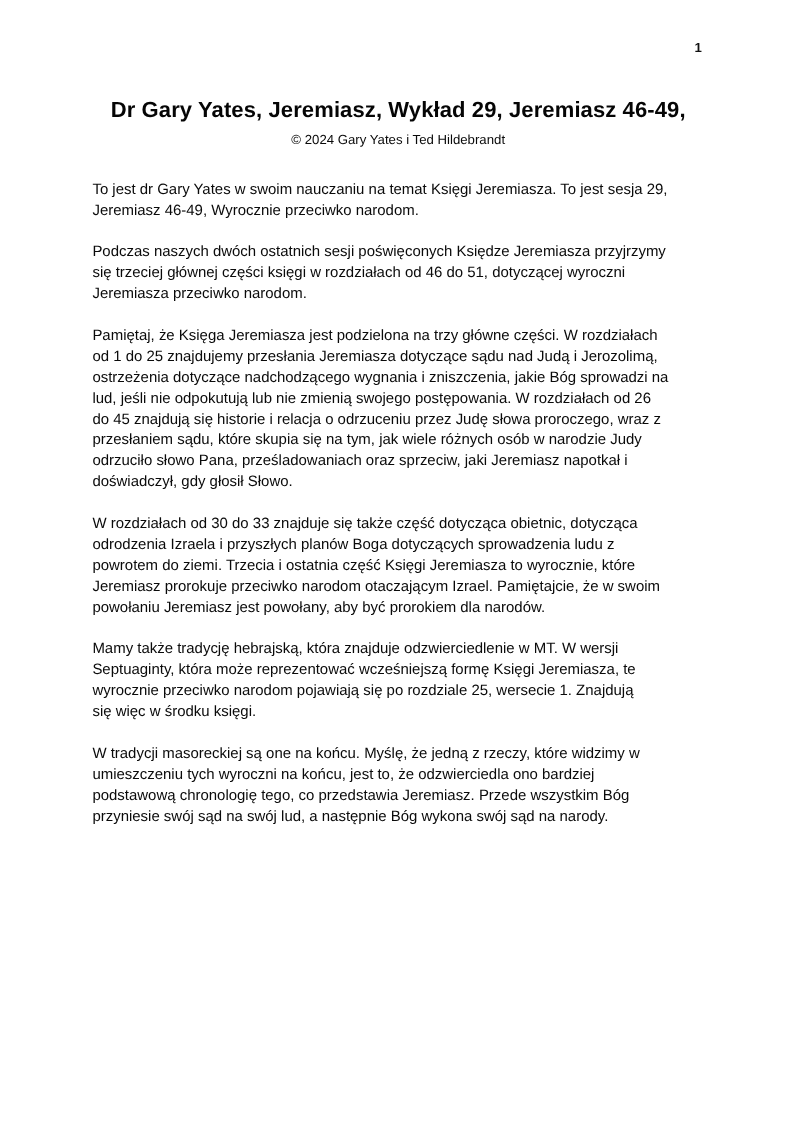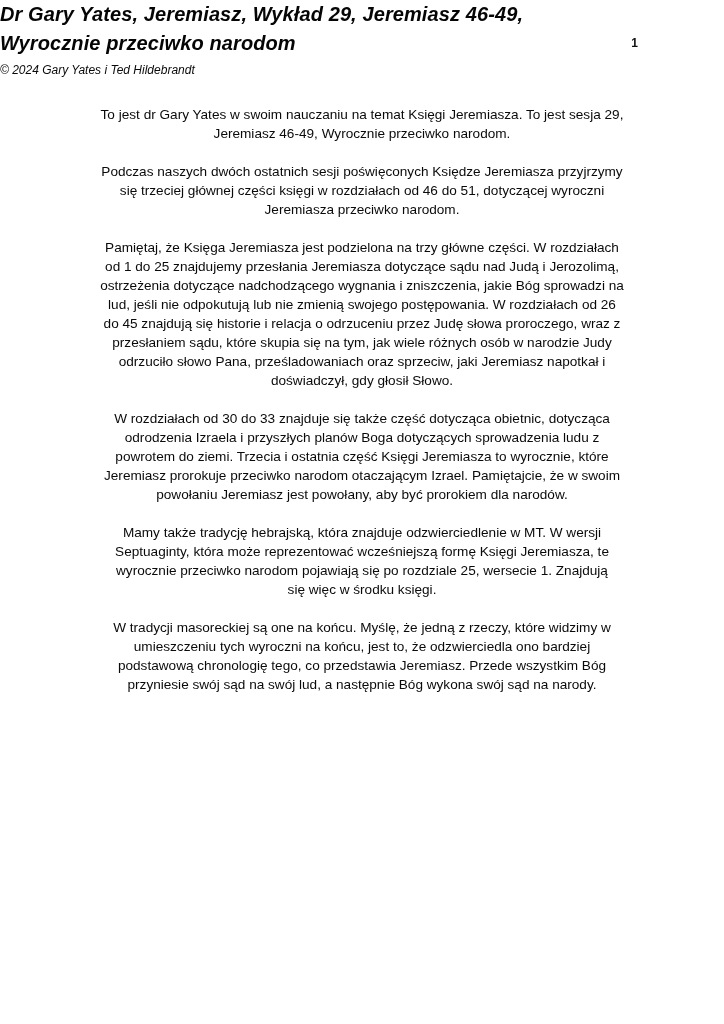--- a/index.html
+++ b/index.html
@@ -19,57 +19,57 @@
   }
   .page-number {
     position: absolute;
     top: 36px;
     right: 86px;
     font-size: 12px;
     font-weight: 700;
     color: #111111;
   }
   .title-block {
-    font-style: italic;
+    padding-top: 86px;
+    text-align: center;
   }
   .title-line {
     font-size: 20px;
     font-weight: 700;
     line-height: 29px;
     letter-spacing: 0.1px;
     color: #050505;
   }
   .copyright {
     font-size: 12px;
     line-height: 18px;
     margin-top: 3px;
     color: #0a0a0a;
   }
   .doc-body {
     width: 556px;
     margin: 26px auto 16px auto;
     font-size: 13.6px;
     line-height: 19px;
-    text-align: center;
+    text-align: left;
   }
   .doc-body p {
     margin: 0 0 19px 0;
     white-space: pre-line; 
   }
 </style>
 </head>
 <body>
 
 <div class="page">
 
   <div class="page-number">1</div>
 
   <div class="title-block">
     <div class="title-line">Dr Gary Yates, Jeremiasz, Wykład 29, Jeremiasz 46-49,</div>
-    <div class="title-line">Wyrocznie przeciwko narodom</div>
     <div class="copyright">© 2024 Gary Yates i Ted Hildebrandt</div>
   </div>
 
   <div class="doc-body">
     <p>To jest dr Gary Yates w swoim nauczaniu na temat Księgi Jeremiasza. To jest sesja 29,
 Jeremiasz 46-49, Wyrocznie przeciwko narodom.</p>
     <p>Podczas naszych dwóch ostatnich sesji poświęconych Księdze Jeremiasza przyjrzymy
 się trzeciej głównej części księgi w rozdziałach od 46 do 51, dotyczącej wyroczni
 Jeremiasza przeciwko narodom.</p>
     <p>Pamiętaj, że Księga Jeremiasza jest podzielona na trzy główne części. W rozdziałach

